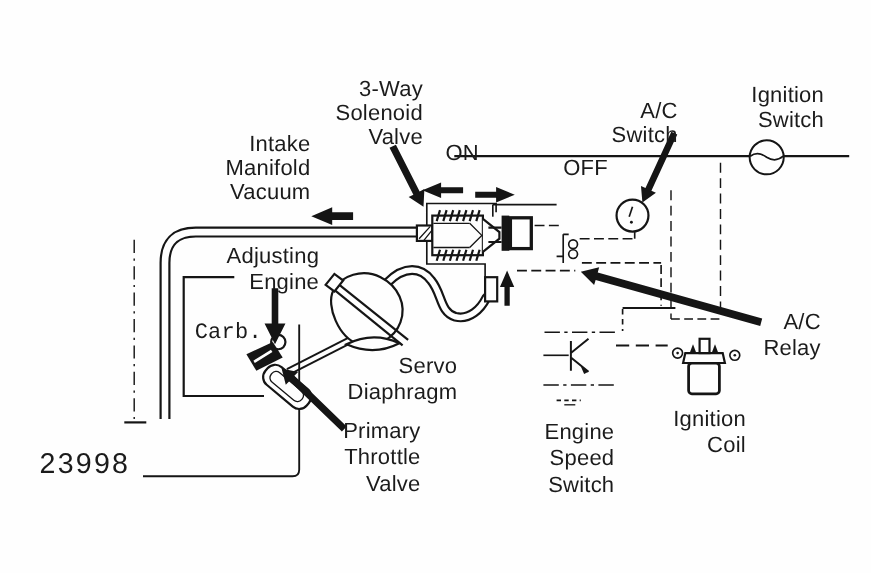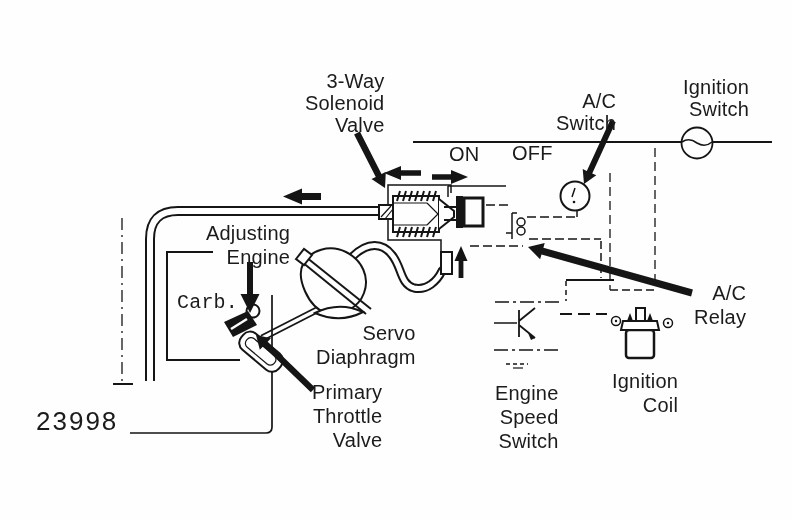--- a/index.html
+++ b/index.html
@@ -132,25 +132,28 @@
     <path d="M385,188 L385.8,171.9 L381.5,174.1 L359.9,131.5 L354.1,134.4 L375.8,177 L371.5,179.1 Z"></path>
     <path d="M584,184 L596.3,175.3 L592.2,173.4 L615.7,122.3 L610.3,119.7 L586.8,170.9 L582.7,169 Z"></path>
     <path d="M528,247 L544.7,242.9 L543.4,247.7 L692.9,289.6 L691.1,296.4 L541.5,254.5 L540.1,259.2 Z"></path>
     <path d="M256,335 L271,338.2 L267.6,341.7 L315.2,387.7 L310.8,392.3 L263.2,346.3 L259.8,349.8 Z"></path>
   </g>
 </svg>
 
 <div class="lbl" style="left:305px;top:70px;">3-Way
 Solenoid
 Valve</div>
+<div class="lbl" style="left:205px;top:120px;">Intake
+Manifold
+Vacuum</div>
 <div class="lbl" style="left:556px;top:90px;">A/C
 Switch</div>
 <div class="lbl" style="left:683px;top:76px;">Ignition
 Switch</div>
-<div class="lbl" style="left:405px;top:143px;margin-left:44px;">ON</div>
+<div class="lbl" style="left:405px;top:128px;">ON</div>
 <div class="lbl" style="left:476px;top:142px;margin-left:36px;">OFF</div>
 <div class="lbl lh24" style="left:206px;top:221px;">Adjusting
 Engine</div>
 <div class="lbl" style="left:177px;top:292px;font-family:Liberation Mono, monospace;">Carb.</div>
 <div class="lbl lh24" style="left:316px;top:321px;">Servo
 Diaphragm</div>
 <div class="lbl lh24" style="left:312px;top:380px;">Primary
 Throttle
 Valve</div>
 <div class="lbl lh24" style="left:495px;top:381px;">Engine

